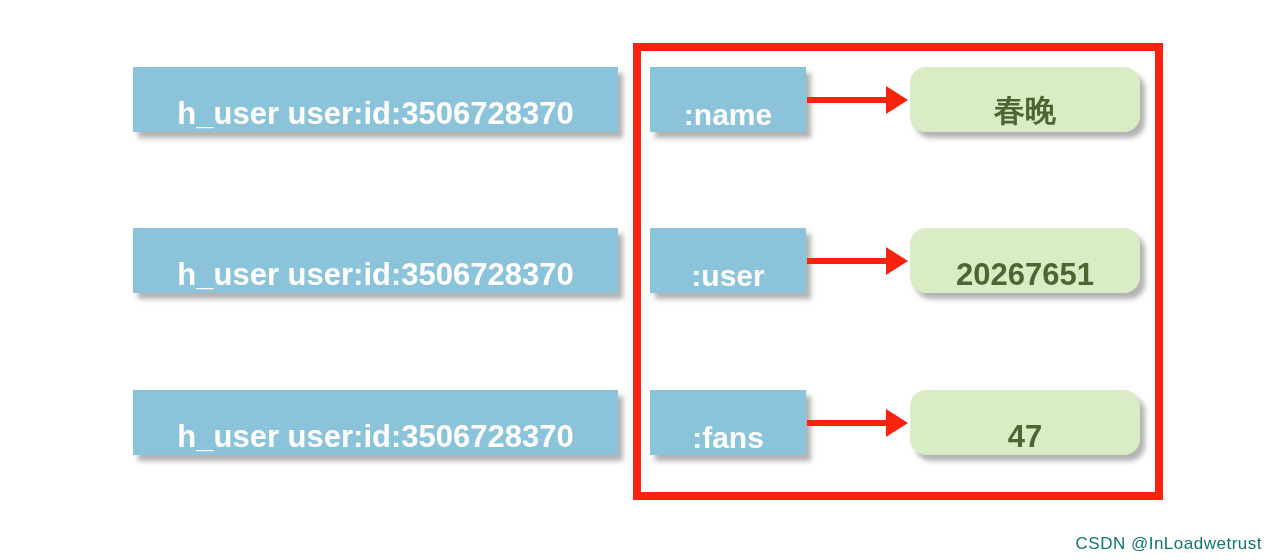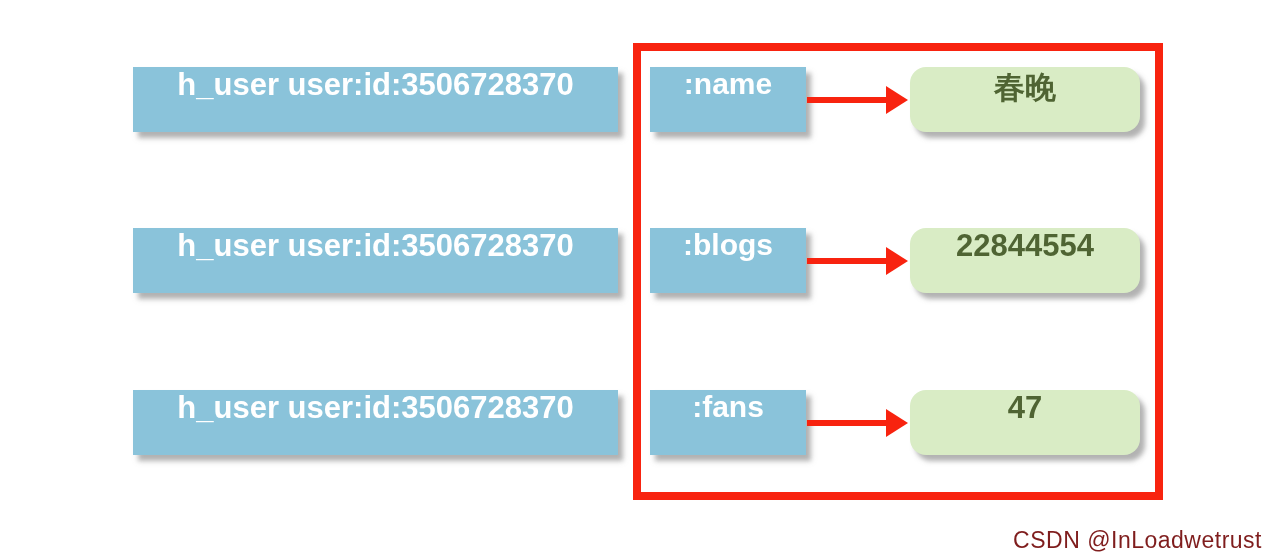--- a/index.html
+++ b/index.html
@@ -30,21 +30,21 @@
     left: 0;
     width: 100%;
     height: 65px;
     z-index: 2;
   }
   .box {
     position: absolute;
     top: 0;
     height: 65px;
     display: flex;
-    align-items: flex-start;
+    align-items: flex-end;
     justify-content: center;
     box-sizing: border-box;
     box-shadow: 5px 6px 5px rgba(115, 115, 115, 0.55);
   }
   .key-box {
     left: 133px;
     width: 485px;
     background: var(--key-box, #8ac3da);
   }
   .key-box span {
@@ -99,22 +99,22 @@
     width: 0;
     height: 0;
     border-left: 22px solid var(--arrow, #f8230f);
     border-top: 14px solid transparent;
     border-bottom: 14px solid transparent;
   }
   .watermark {
     position: absolute;
     right: 8px;
     bottom: 6px;
-    font-size: 23px;
-    color: #7f1d1d;
+    font-size: 17px;
+    color: #0f766e;
     letter-spacing: 0.5px;
     z-index: 3;
   }
 </style>
 </head>
 <body>
 
 <div class="canvas">
 
   <div class="red-frame"></div>
@@ -133,28 +133,28 @@
     <div class="box value-box">
       <span>春晚</span>
     </div>
   </div>
 
   <div class="row" style="top:228px">
     <div class="box key-box">
       <span>h_user user:id:3506728370</span>
     </div>
     <div class="box field-box">
-      <span>:blogs</span>
+      <span>:user</span>
     </div>
     <div class="arrow">
       <span class="shaft"></span>
       <span class="head"></span>
     </div>
     <div class="box value-box">
-      <span>22844554</span>
+      <span>20267651</span>
     </div>
   </div>
 
   <div class="row" style="top:390px">
     <div class="box key-box">
       <span>h_user user:id:3506728370</span>
     </div>
     <div class="box field-box">
       <span>:fans</span>
     </div>

